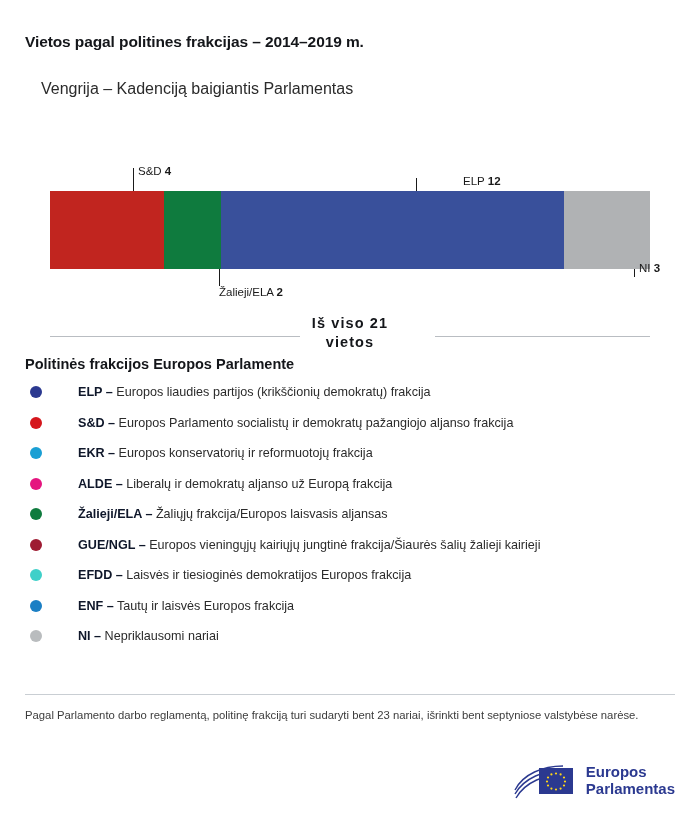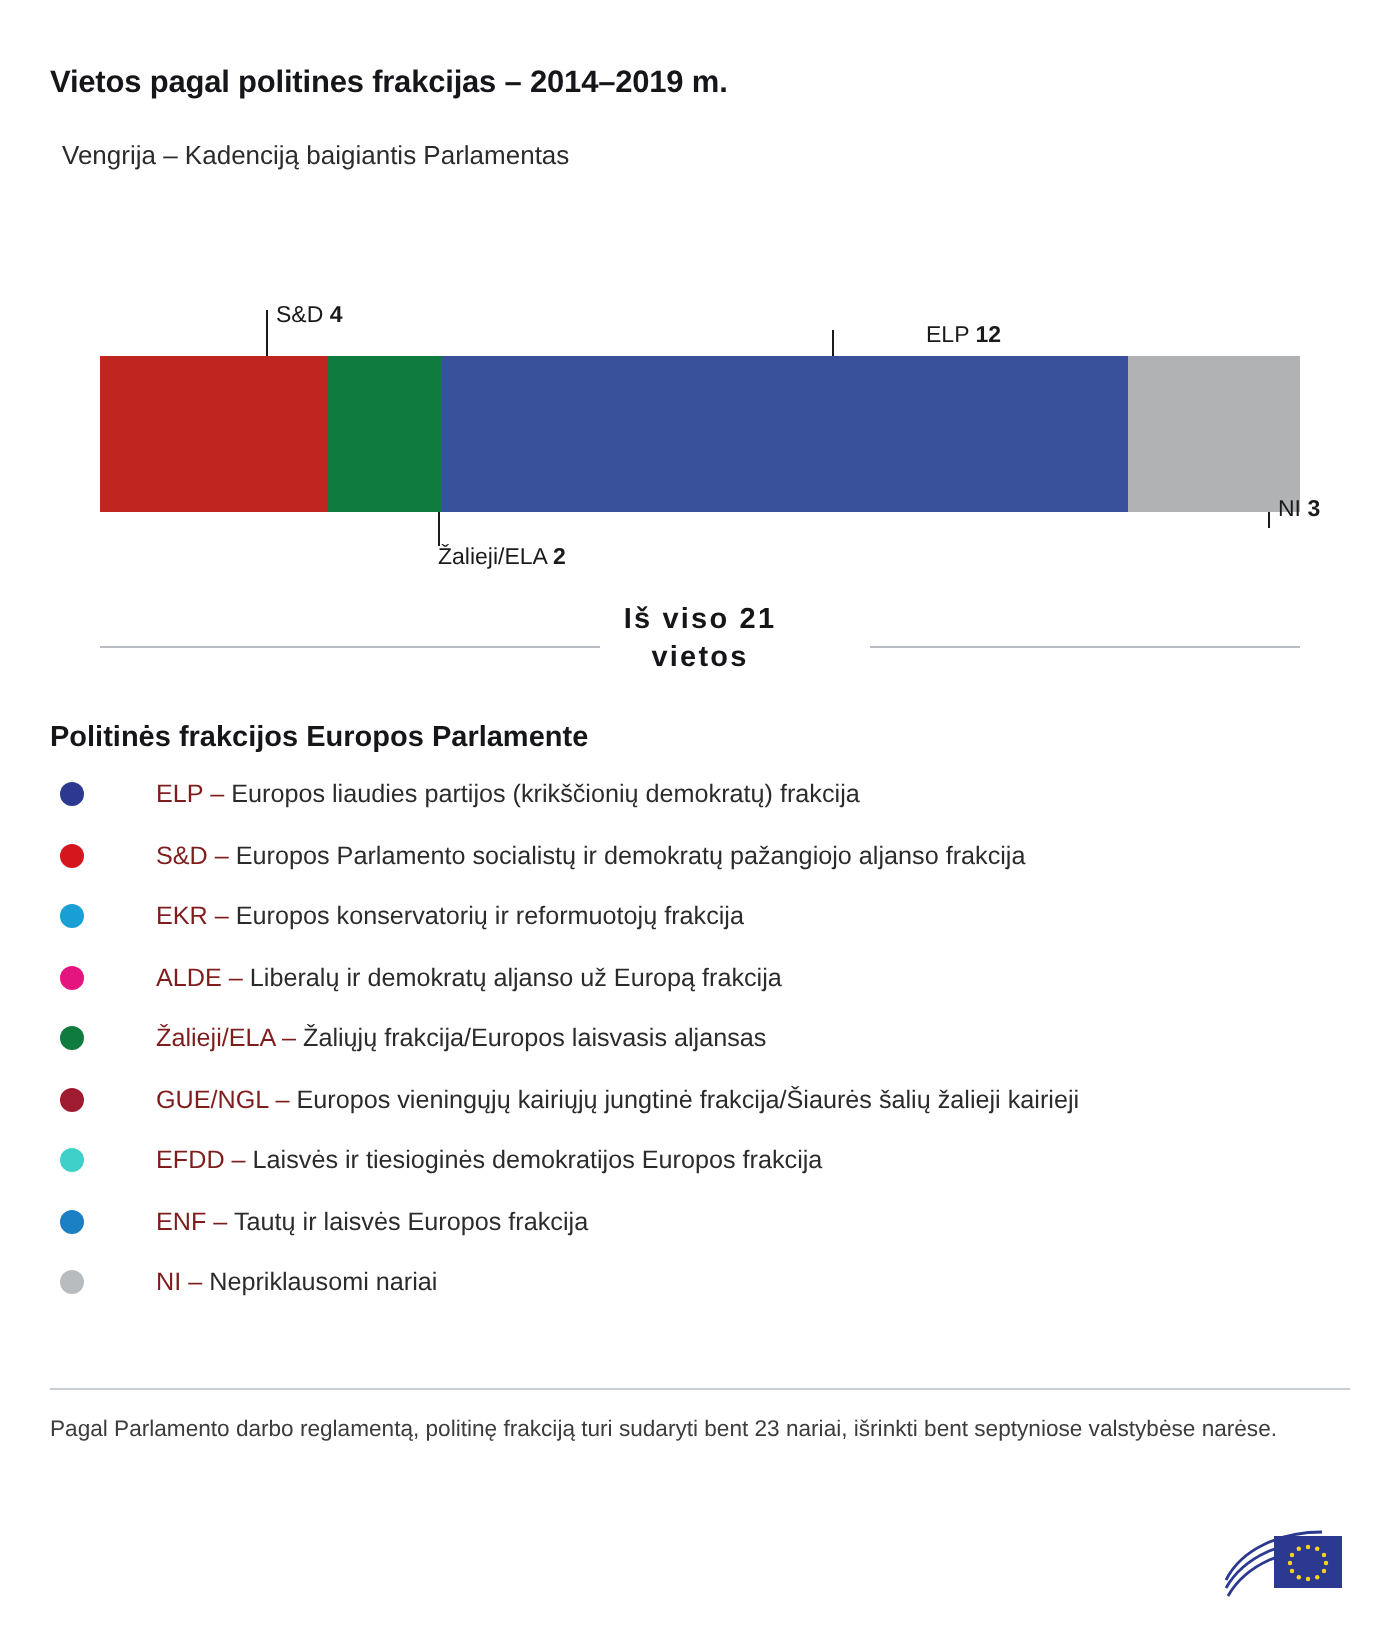--- a/index.html
+++ b/index.html
@@ -24,24 +24,24 @@
   }
   .title {
     font-size: 15.5px;
     font-weight: bold;
     color: #14161a;
     margin: 0;
     padding-top: 33px;
     letter-spacing: -0.1px;
   }
   .subtitle {
-    font-size: 13px;
+    font-size: 16px;
     font-weight: normal;
     color: #2b2b2b;
-    margin: 6px;
+    margin: 16px;
     padding-top: 13px;
   }
 
   
   .chart-area {
     position: relative;
     margin-top: 56px;
     height: 125px;
   }
   .bar-row {
@@ -95,21 +95,20 @@
     letter-spacing: 1.1px;
     color: #14161a;
     line-height: 1.33;
   }
 
   
   .legend-title {
     font-size: 14.5px;
     font-weight: bold;
     color: #14161a;
-    margin-top: 18px;
   }
   .legend-list {
     margin-top: 12px;
   }
   .legend-item {
     display: flex;
     align-items: baseline;
     height: 30.5px;
   }
   .dot {
@@ -121,22 +120,22 @@
     margin-right: 14px;
     position: relative;
     top: 2px;
   }
   .legend-text {
     font-size: 12.6px;
     color: #2b2b2b;
     line-height: 1.2;
   }
   .legend-abbr {
-    font-weight: normal;
-    color: #7f1d1d;
+    font-weight: bold;
+    color: #0f172a;
     padding-left: 22px;
   }
 
   
   .footer-rule {
     position: absolute;
     left: 25px;
     right: 25px;
     height: 1px;
     background: #c9ced3;
@@ -331,15 +330,19 @@
           <circle cx="47.6" cy="28.6" r="1.1"></circle>
           <circle cx="43" cy="29.5" r="1.1"></circle>
           <circle cx="38.4" cy="28.6" r="1.1"></circle>
           <circle cx="35" cy="25.5" r="1.1"></circle>
           <circle cx="34" cy="21.5" r="1.1"></circle>
           <circle cx="35" cy="17.5" r="1.1"></circle>
           <circle cx="38.4" cy="14.4" r="1.1"></circle>
         </g>
       </svg>
     </div>
+    <div class="ep-wordmark">
+      <div>Europos</div>
+      <div>Parlamentas</div>
+    </div>
   </div>
 
 </div>
 
 </body></html>

